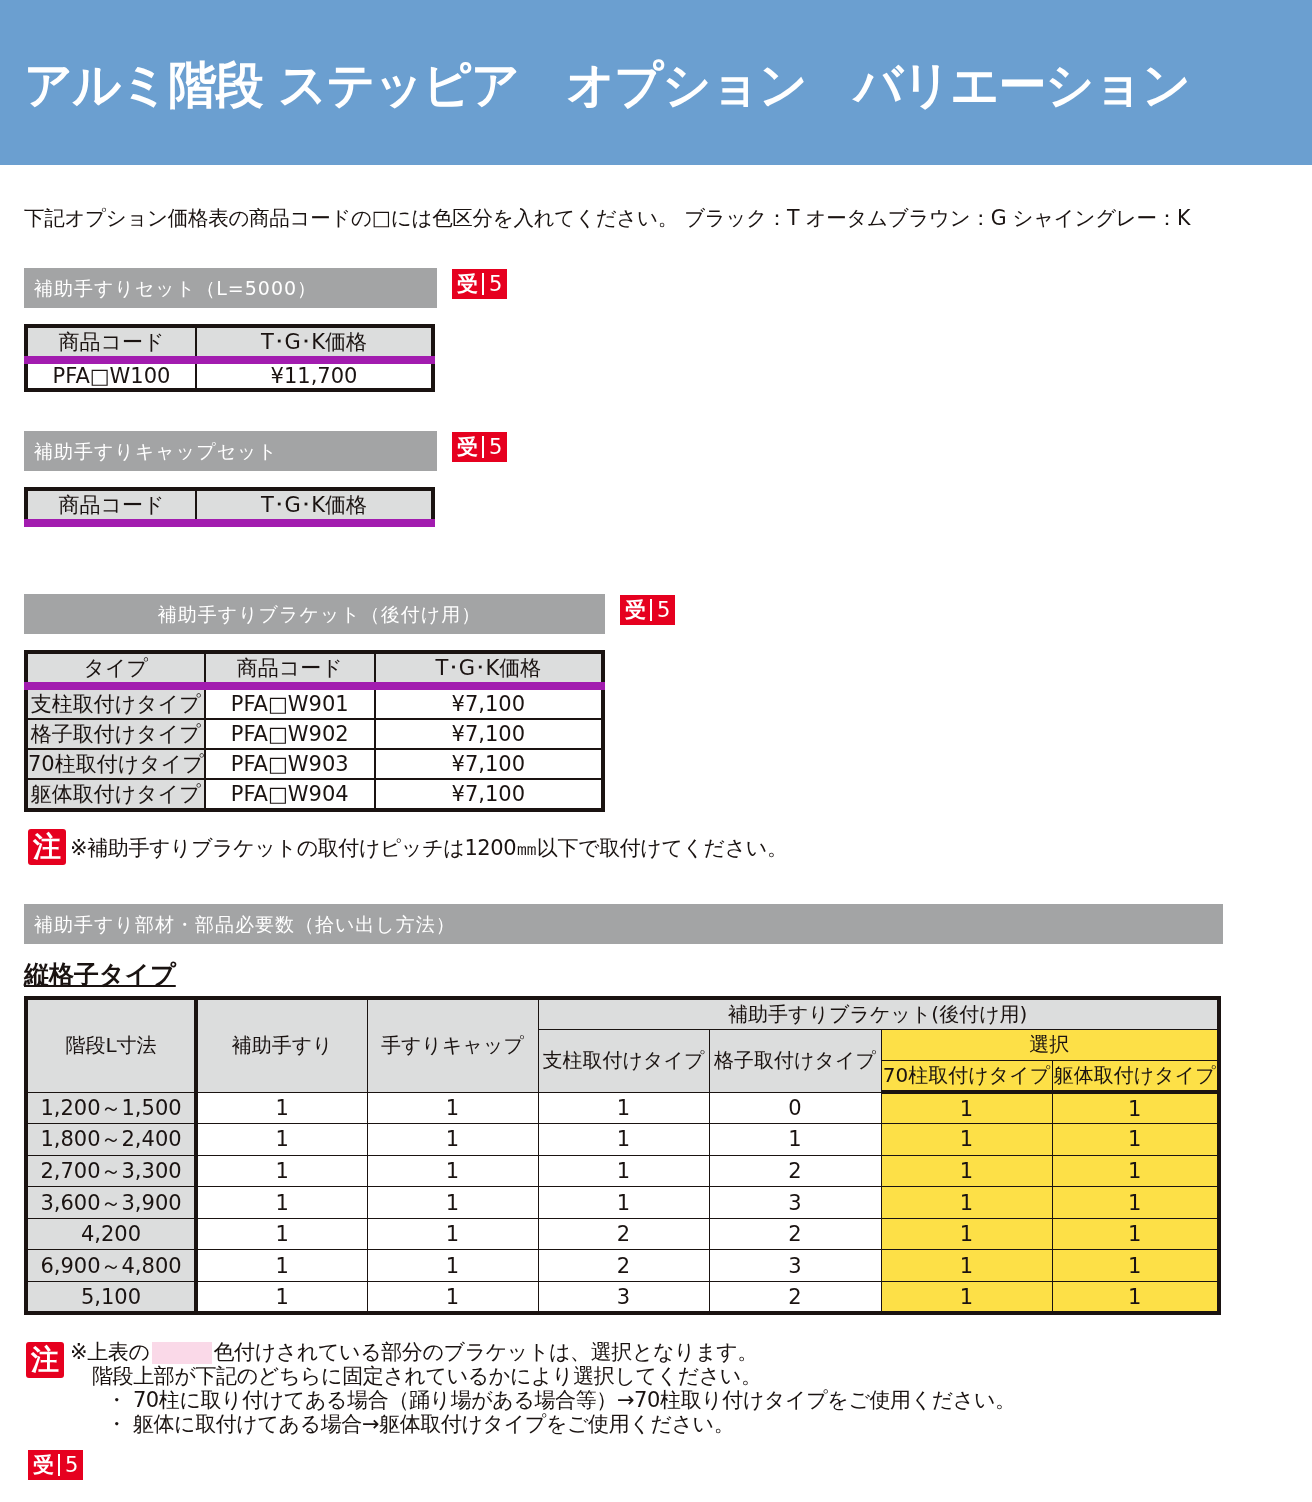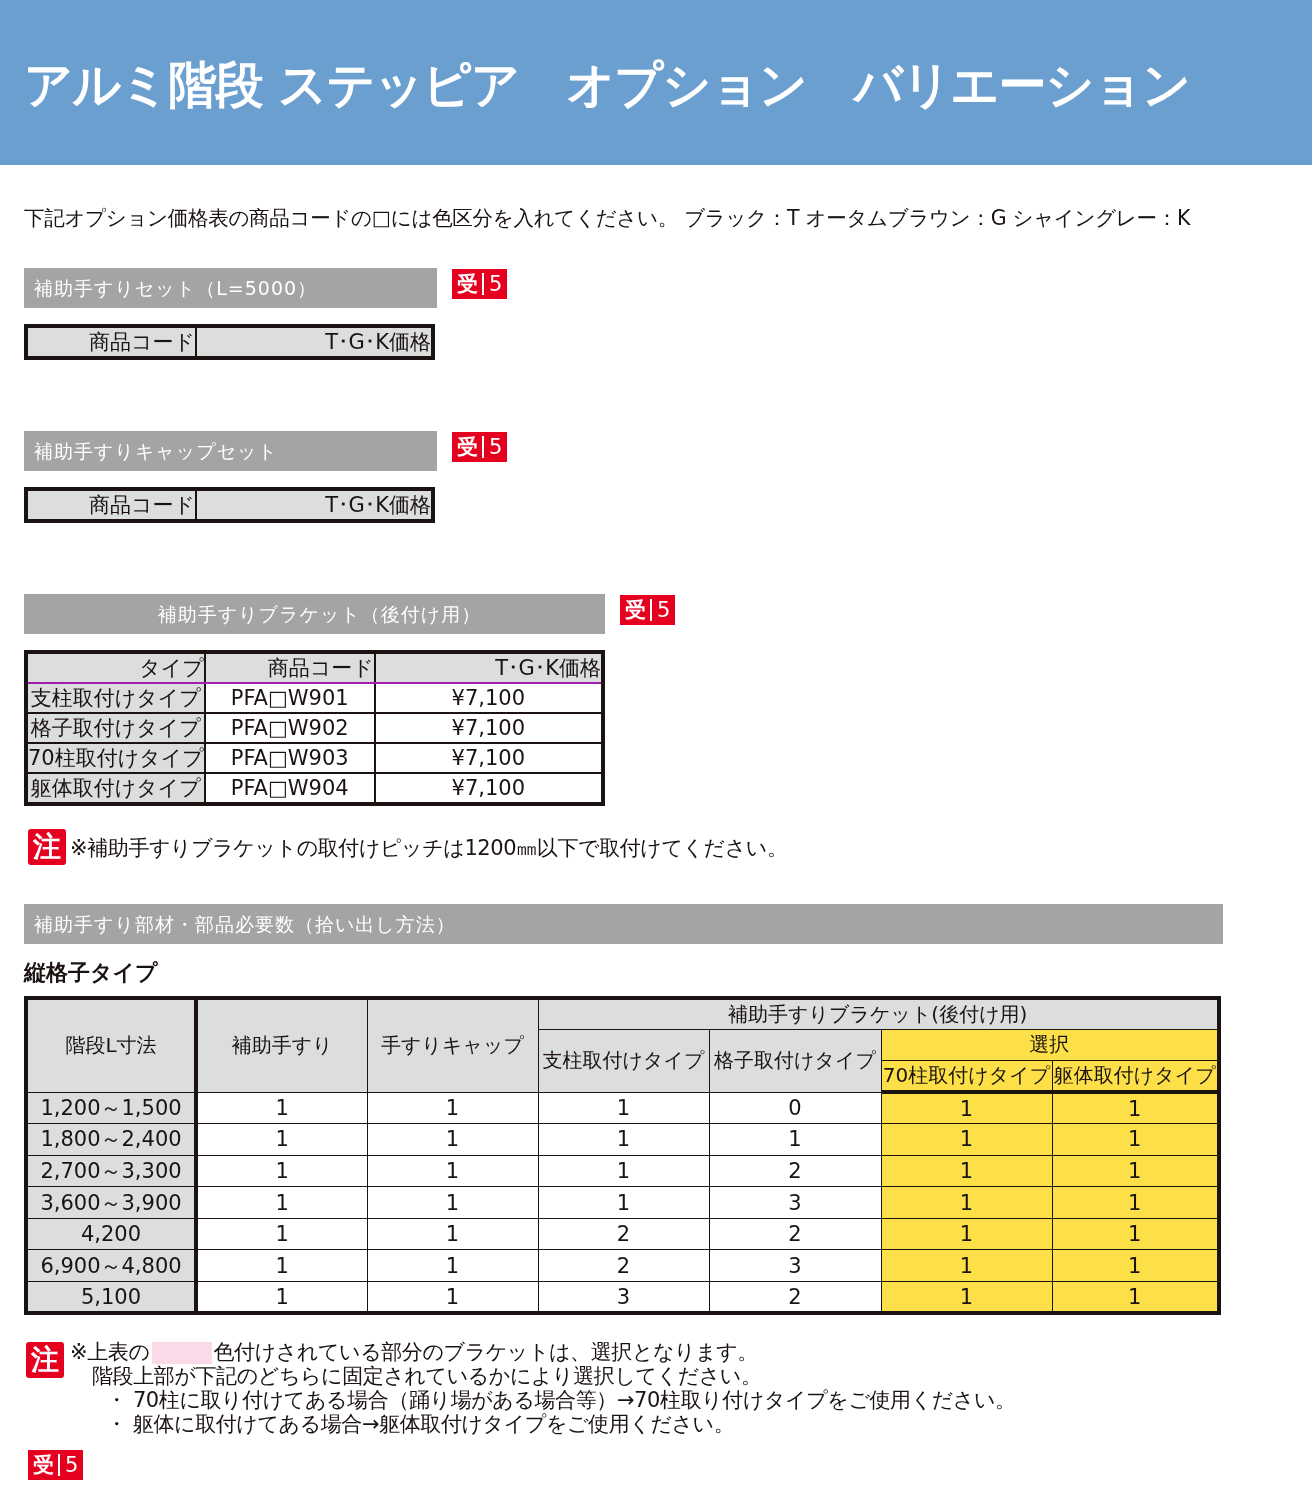--- a/index.html
+++ b/index.html
@@ -17,26 +17,26 @@
   .badge .b-k { font-weight: bold; }
   .badge .b-sep { display: inline-block; width: 2px; height: 22px; background: #ffffff; margin: 0 5px 0 4px; }
   .badge .b-n { font-weight: normal; }
 
   table { border-collapse: collapse; position: absolute; }
   .ptable { border: 4px solid #1a1311; }
   .ptable th, .ptable td { border: 2px solid #1a1311; text-align: center; font-size: 21px; height: 30px; padding: 0; font-weight: normal; white-space: nowrap; }
   .ptable th { background: #dcdddd; }
   .ptable td { background: #ffffff; }
   .ptable td.type { background: #dcdddd; }
-  .ptable tr.headrow th { border-bottom: 2px solid #a21caf; text-align: right; }
+  .ptable tr.headrow th { border-bottom: 8px solid #a21caf; }
 
   .note-badge { position: absolute; width: 38px; height: 36px; background: #e6001f; color: #ffffff; font-size: 28px; font-weight: bold; text-align: center; line-height: 36px; border-radius: 3px; }
   .note-text { position: absolute; font-size: 21px; white-space: pre; letter-spacing: -0.4px; }
 
-  .subhead { position: absolute; left: 24px; top: 958px; font-size: 22px; font-weight: bold; white-space: pre; }
+  .subhead { position: absolute; left: 24px; top: 958px; font-size: 25px; font-weight: bold; white-space: pre; text-decoration: underline; }
 
   .btable { border: 4px solid #1a1311; left: 24px; top: 996px; width: 1197px; }
   .btable th, .btable td { border: 1px solid #1a1311; text-align: center; font-weight: normal; padding: 0; white-space: nowrap; }
   .btable th { background: #dcdddd; font-size: 20px; }
   .btable th.pink, .btable td.pink { background: #fde047; }
   .btable td { font-size: 21px; height: 31.6px; background: #ffffff; }
   .btable td.first { background: #dcdddd; border-right: 4px solid #1a1311; }
   .btable th.first { border-right: 4px solid #1a1311; }
   .btable tr.lastheader th { border-bottom: 4px solid #1a1311; }
 
@@ -60,20 +60,24 @@
   <span class="b-k">受</span>
     <span class="b-sep"></span>
     <span class="b-n">5</span>
 </div>
 <table class="ptable" style="left:24px; top:324px; width:411px;">
   <tbody>
       <tr class="headrow">
     <th style="width:170px;">商品コード</th>
     <th>T･G･K価格</th>
   </tr>
+  <tr>
+    <td>PFA□W100</td>
+    <td>¥11,700</td>
+  </tr>
 </tbody>
   </table>
 
 <div class="sec-head" style="left:24px; top:431px; width:413px;">補助手すりキャップセット</div>
 <div class="badge" style="left:452px; top:432px;">
   <span class="b-k">受</span>
     <span class="b-sep"></span>
     <span class="b-n">5</span>
 </div>
 <table class="ptable" style="left:24px; top:487px; width:411px;">

